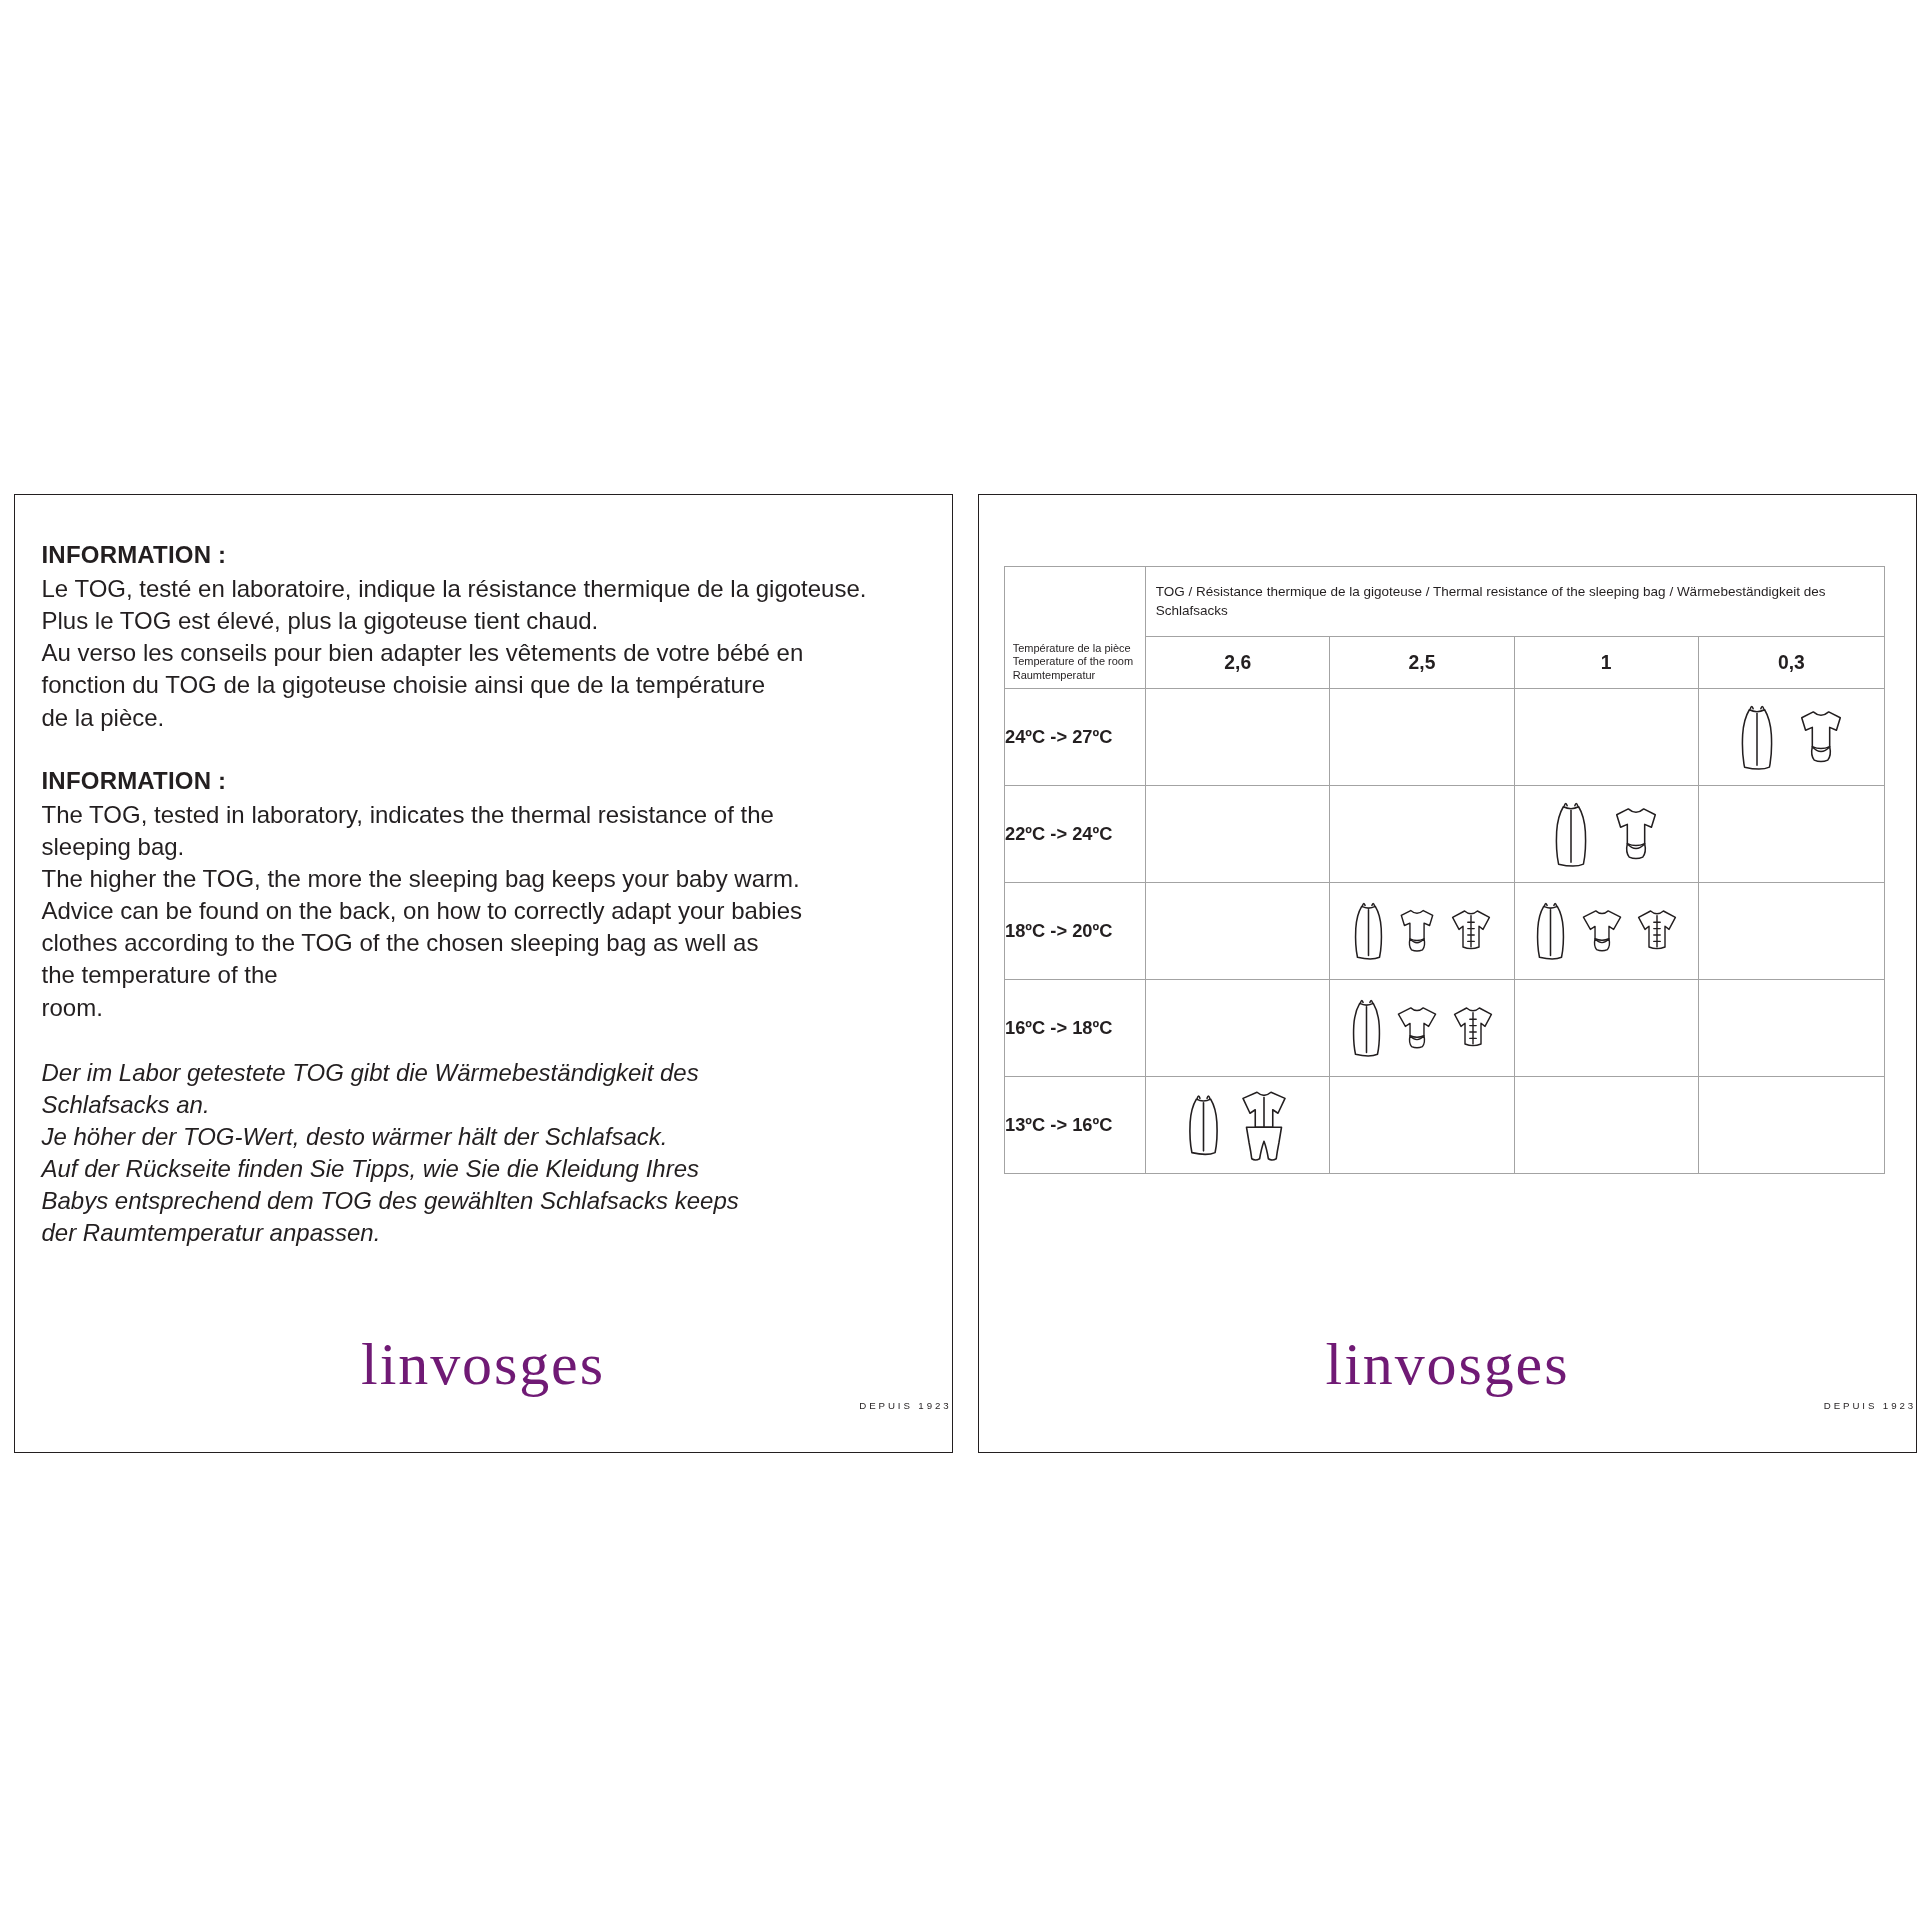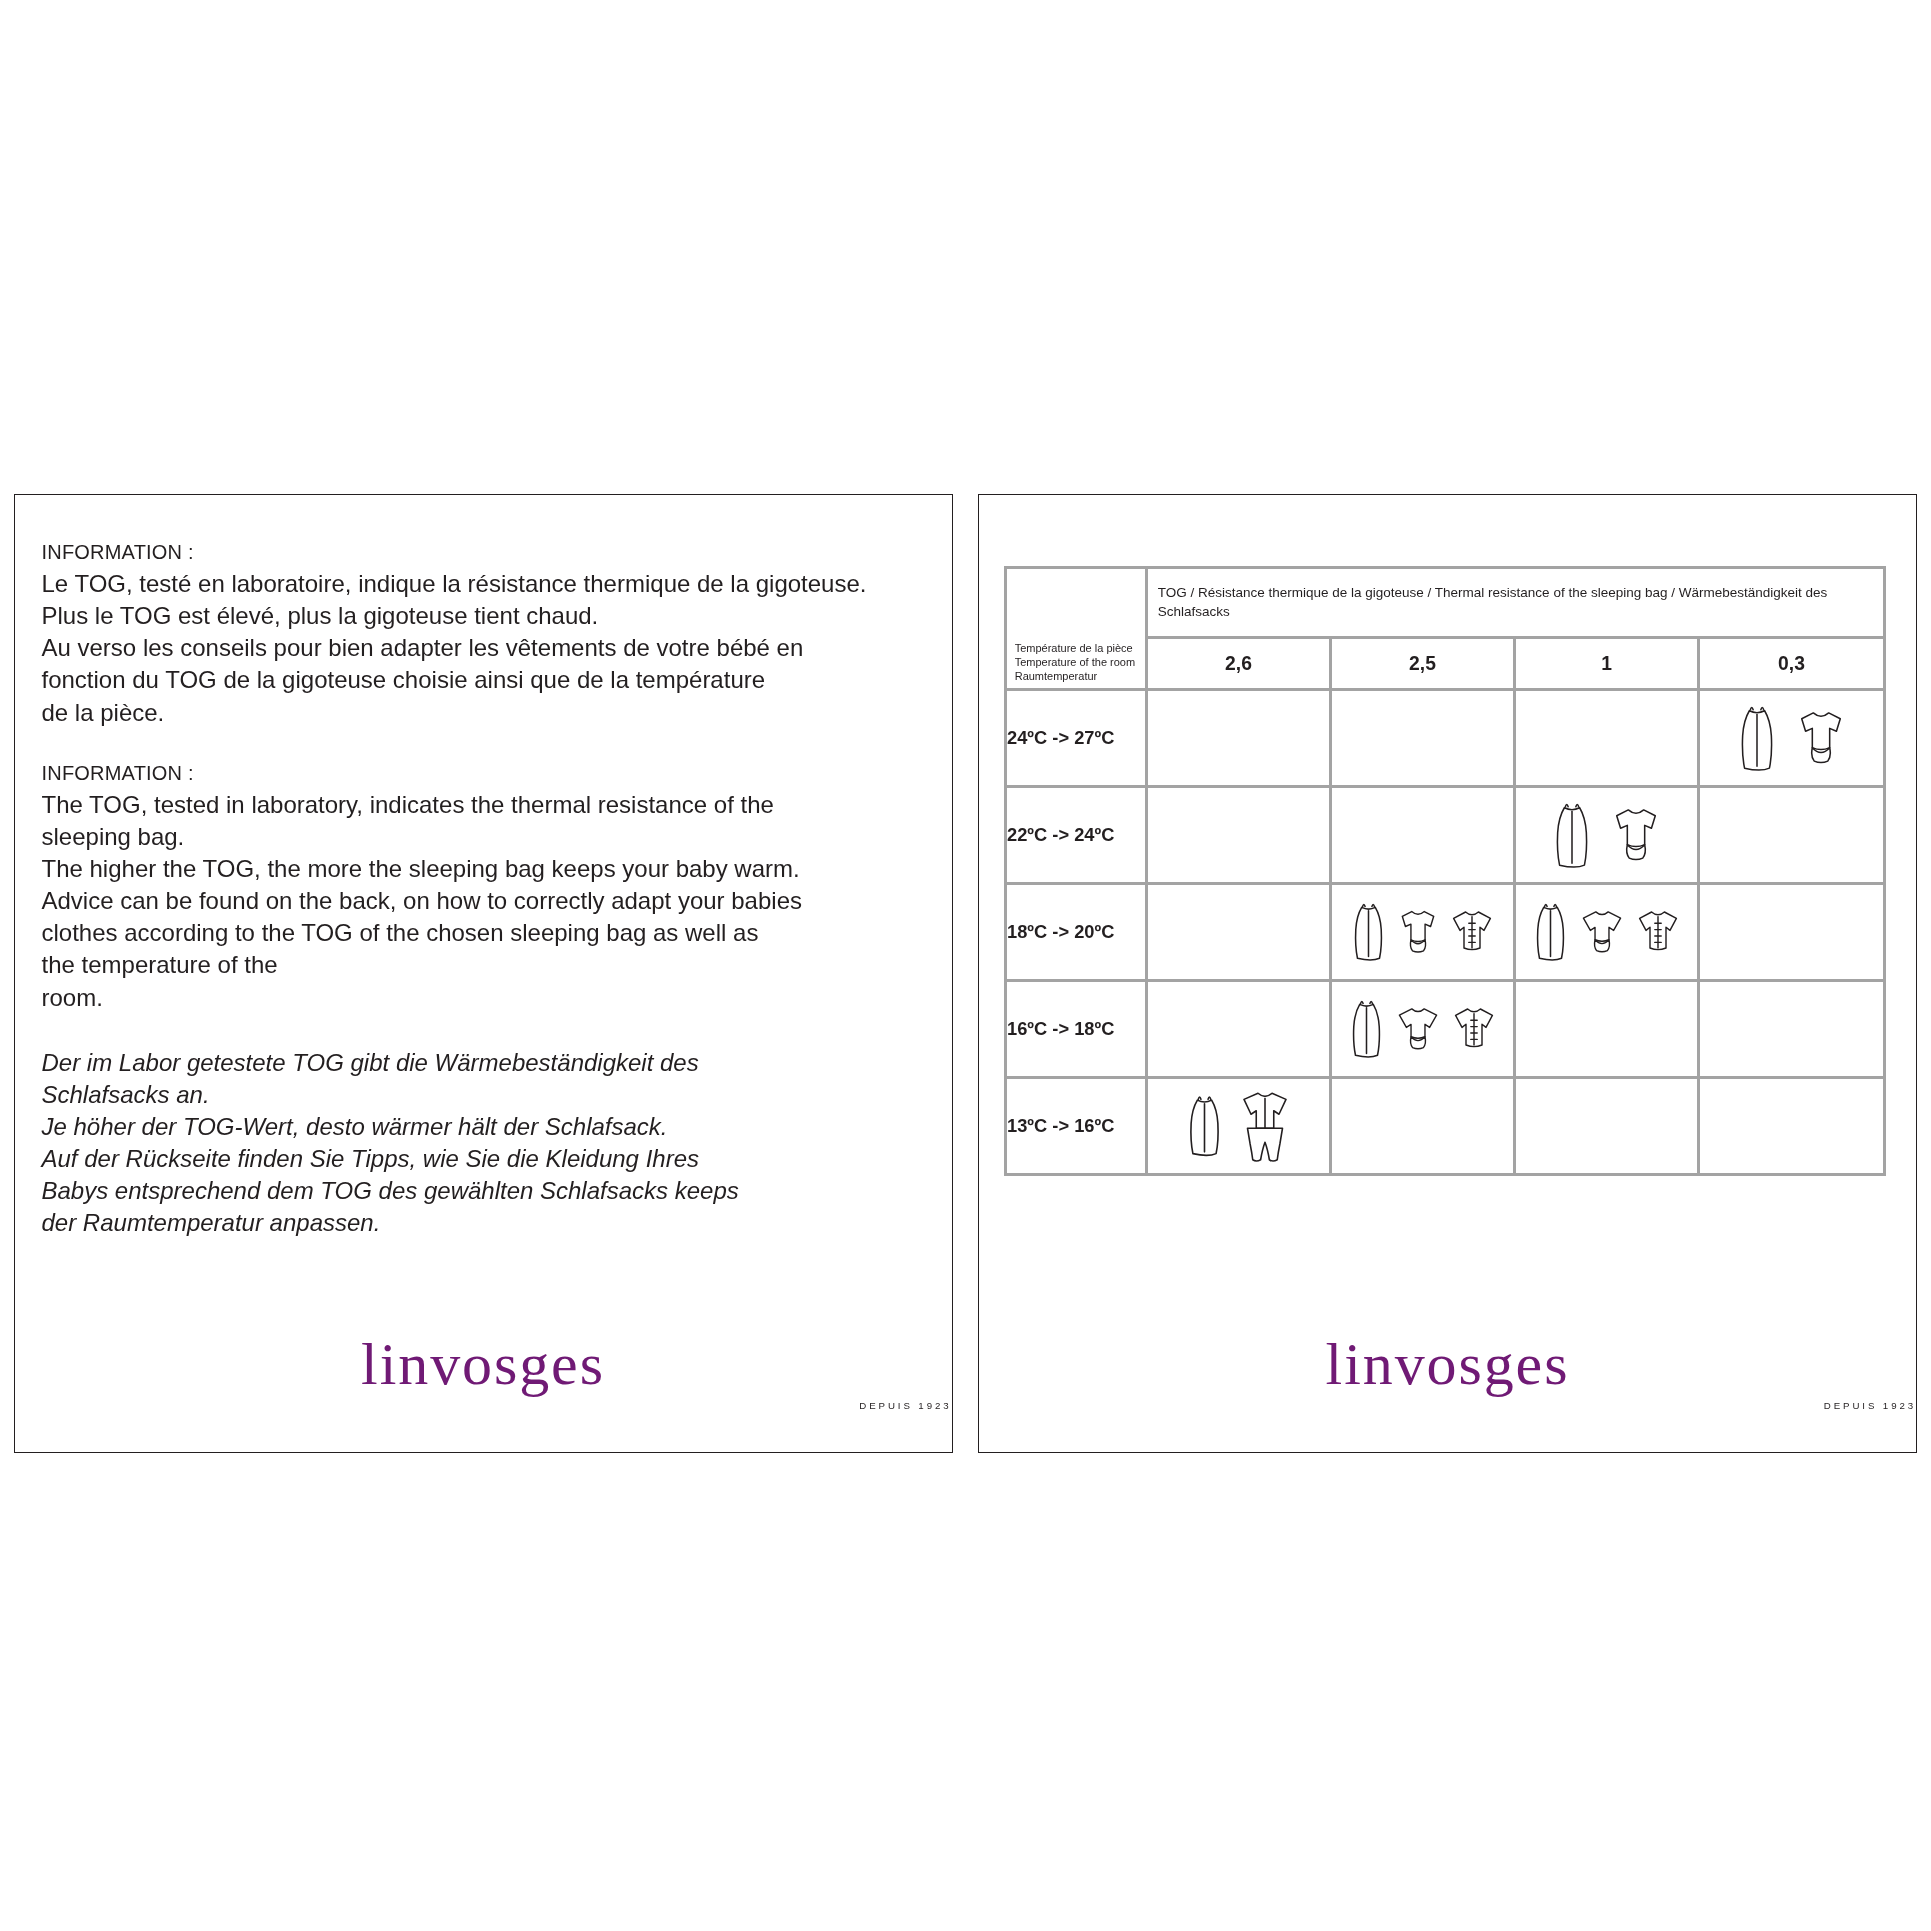--- a/index.html
+++ b/index.html
@@ -31,22 +31,22 @@
     left: 13.5px;
     top: 494px;
     width: 939px;
     height: 959px;
   }
   .left-inner {
     padding: 46px 39px 0 27px;
   }
   .block { margin-bottom: 33px; }
   .block-title {
-    font-weight: normal;
-    font-size: 20px;
+    font-weight: bold;
+    font-size: 24px;
     letter-spacing: 0.2px;
     margin-bottom: 3.9px;
   }
   .block-body {
     font-size: 24px;
     line-height: 1.34;
     white-space: pre-line;
   }
   .block-body.italic { font-style: italic; }
 
@@ -86,21 +86,21 @@
     left: 25px;
     top: 71px;
     width: 881px;
   }
   table.tog {
     border-collapse: collapse;
     table-layout: fixed;
     width: 881px;
   }
   table.tog td, table.tog th {
-    border: 3px solid #a3a3a3;
+    border: 1px solid #a3a3a3;
     padding: 0;
     vertical-align: middle;
     box-sizing: border-box;
   }
   .hdr-blank { width: 141px; height: 70px; border-bottom: none !important; }
   .hdr-span {
     font-size: 13.5px;
     line-height: 1.35;
     text-align: left;
     padding: 7.7px 9.7px !important;

